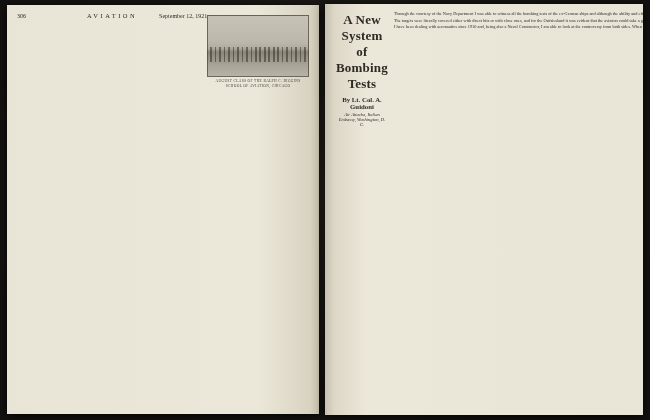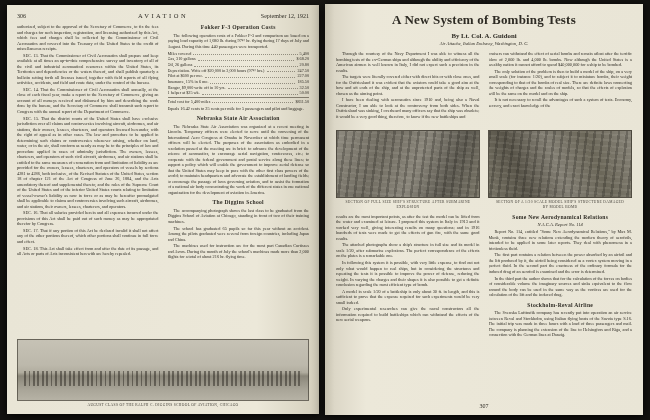--- a/index.html
+++ b/index.html
@@ -1,20 +1,20 @@
 <!DOCTYPE html>
 <html><head>
 <meta charset="utf-8">
 <style>
   * { margin:0; padding:0; box-sizing:border-box; }
   html,body { width:650px; height:420px; }
   body { background:#131210; font-family:"Liberation Serif","DejaVu Serif",serif; color:#2e2b24; overflow:hidden; }
   .spread { position:relative; width:650px; height:420px;
     background: radial-gradient(ellipse at 50% 45%, #2a2721 0%, #131210 78%); }
-  .page { position:absolute; box-shadow:0 2px 9px rgba(0,0,0,.85); display:flex; flex-direction:column; overflow:hidden;justify-content:space-between; }
+  .page { position:absolute; box-shadow:0 2px 9px rgba(0,0,0,.85); display:flex; flex-direction:row; overflow:hidden;justify-content:space-between; }
   .page-left  { left:7px;  top:5px; width:312px; height:409px; padding:7px 10px 6px;
     background:linear-gradient(90deg,#e9e5d6 0%,#ece8d9 80%,#d8d3c1 97%,#c6c1af 100%); }
   .page-right { left:325px; top:4px; width:318px; height:411px; padding:7px 11px 6px;
     background:linear-gradient(90deg,#c6c1af 0%,#dcd7c7 3%,#ece8d9 13%,#e9e5d6 100%); }
 
   .running-head { display:flex; align-items:baseline; font-size:6px; margin-bottom:5px; }
   .running-head .side { width:70px; }
   .running-head .side.right { text-align:right; }
   .running-head .mid { flex:1; text-align:center; letter-spacing:2.5px; font-size:6.5px; }
 

